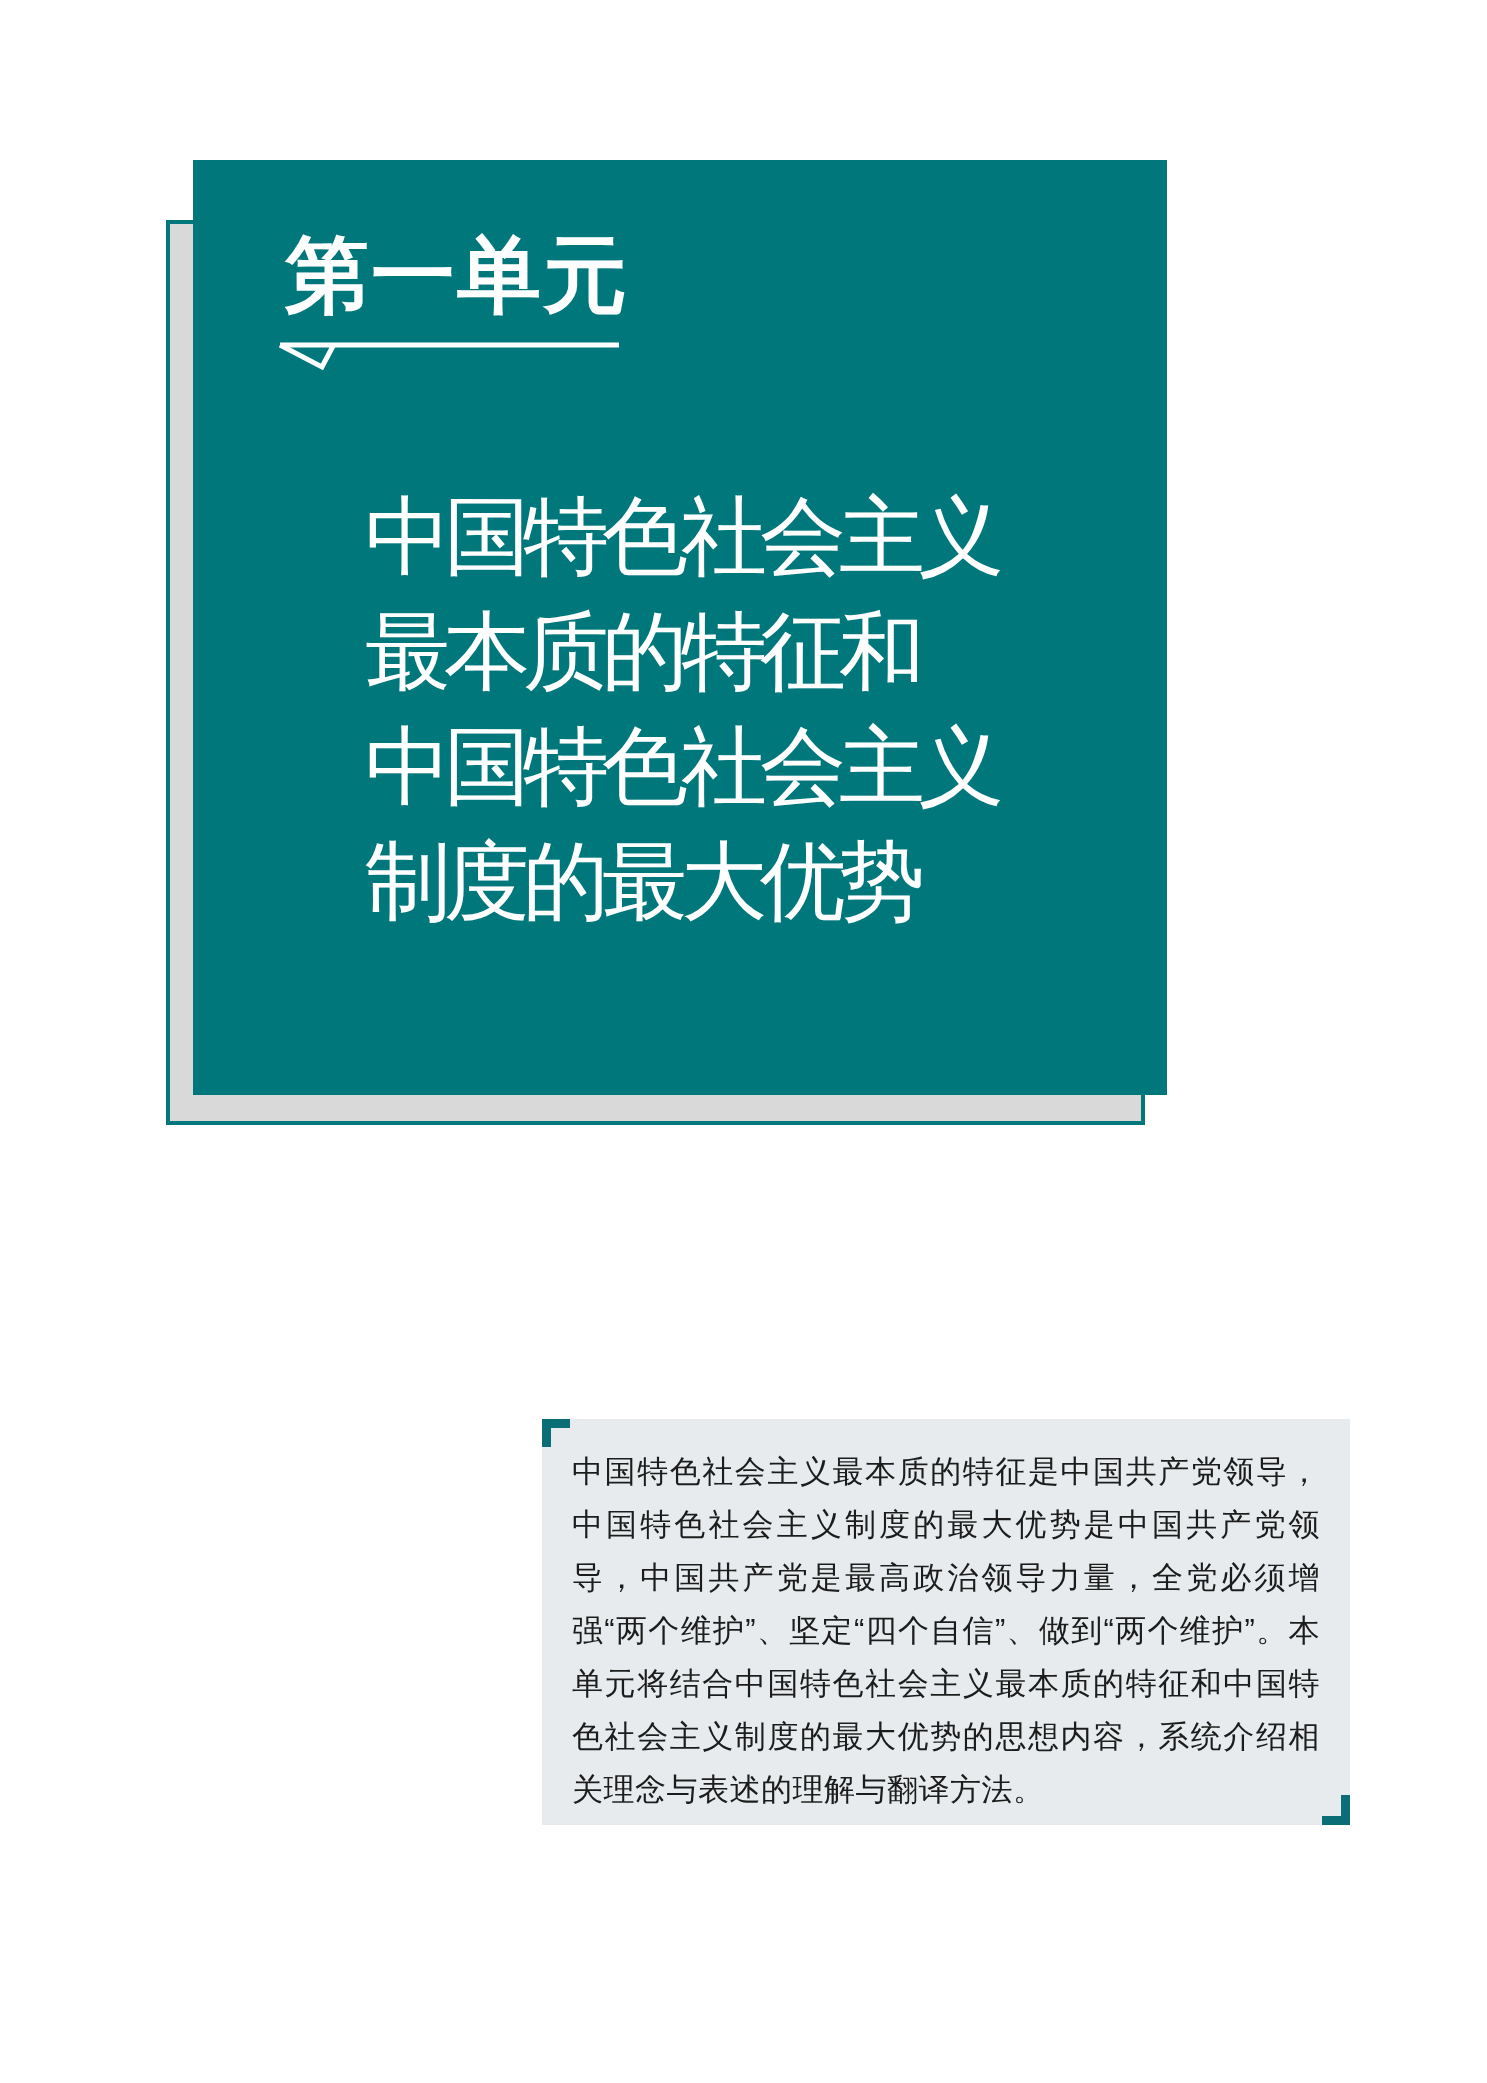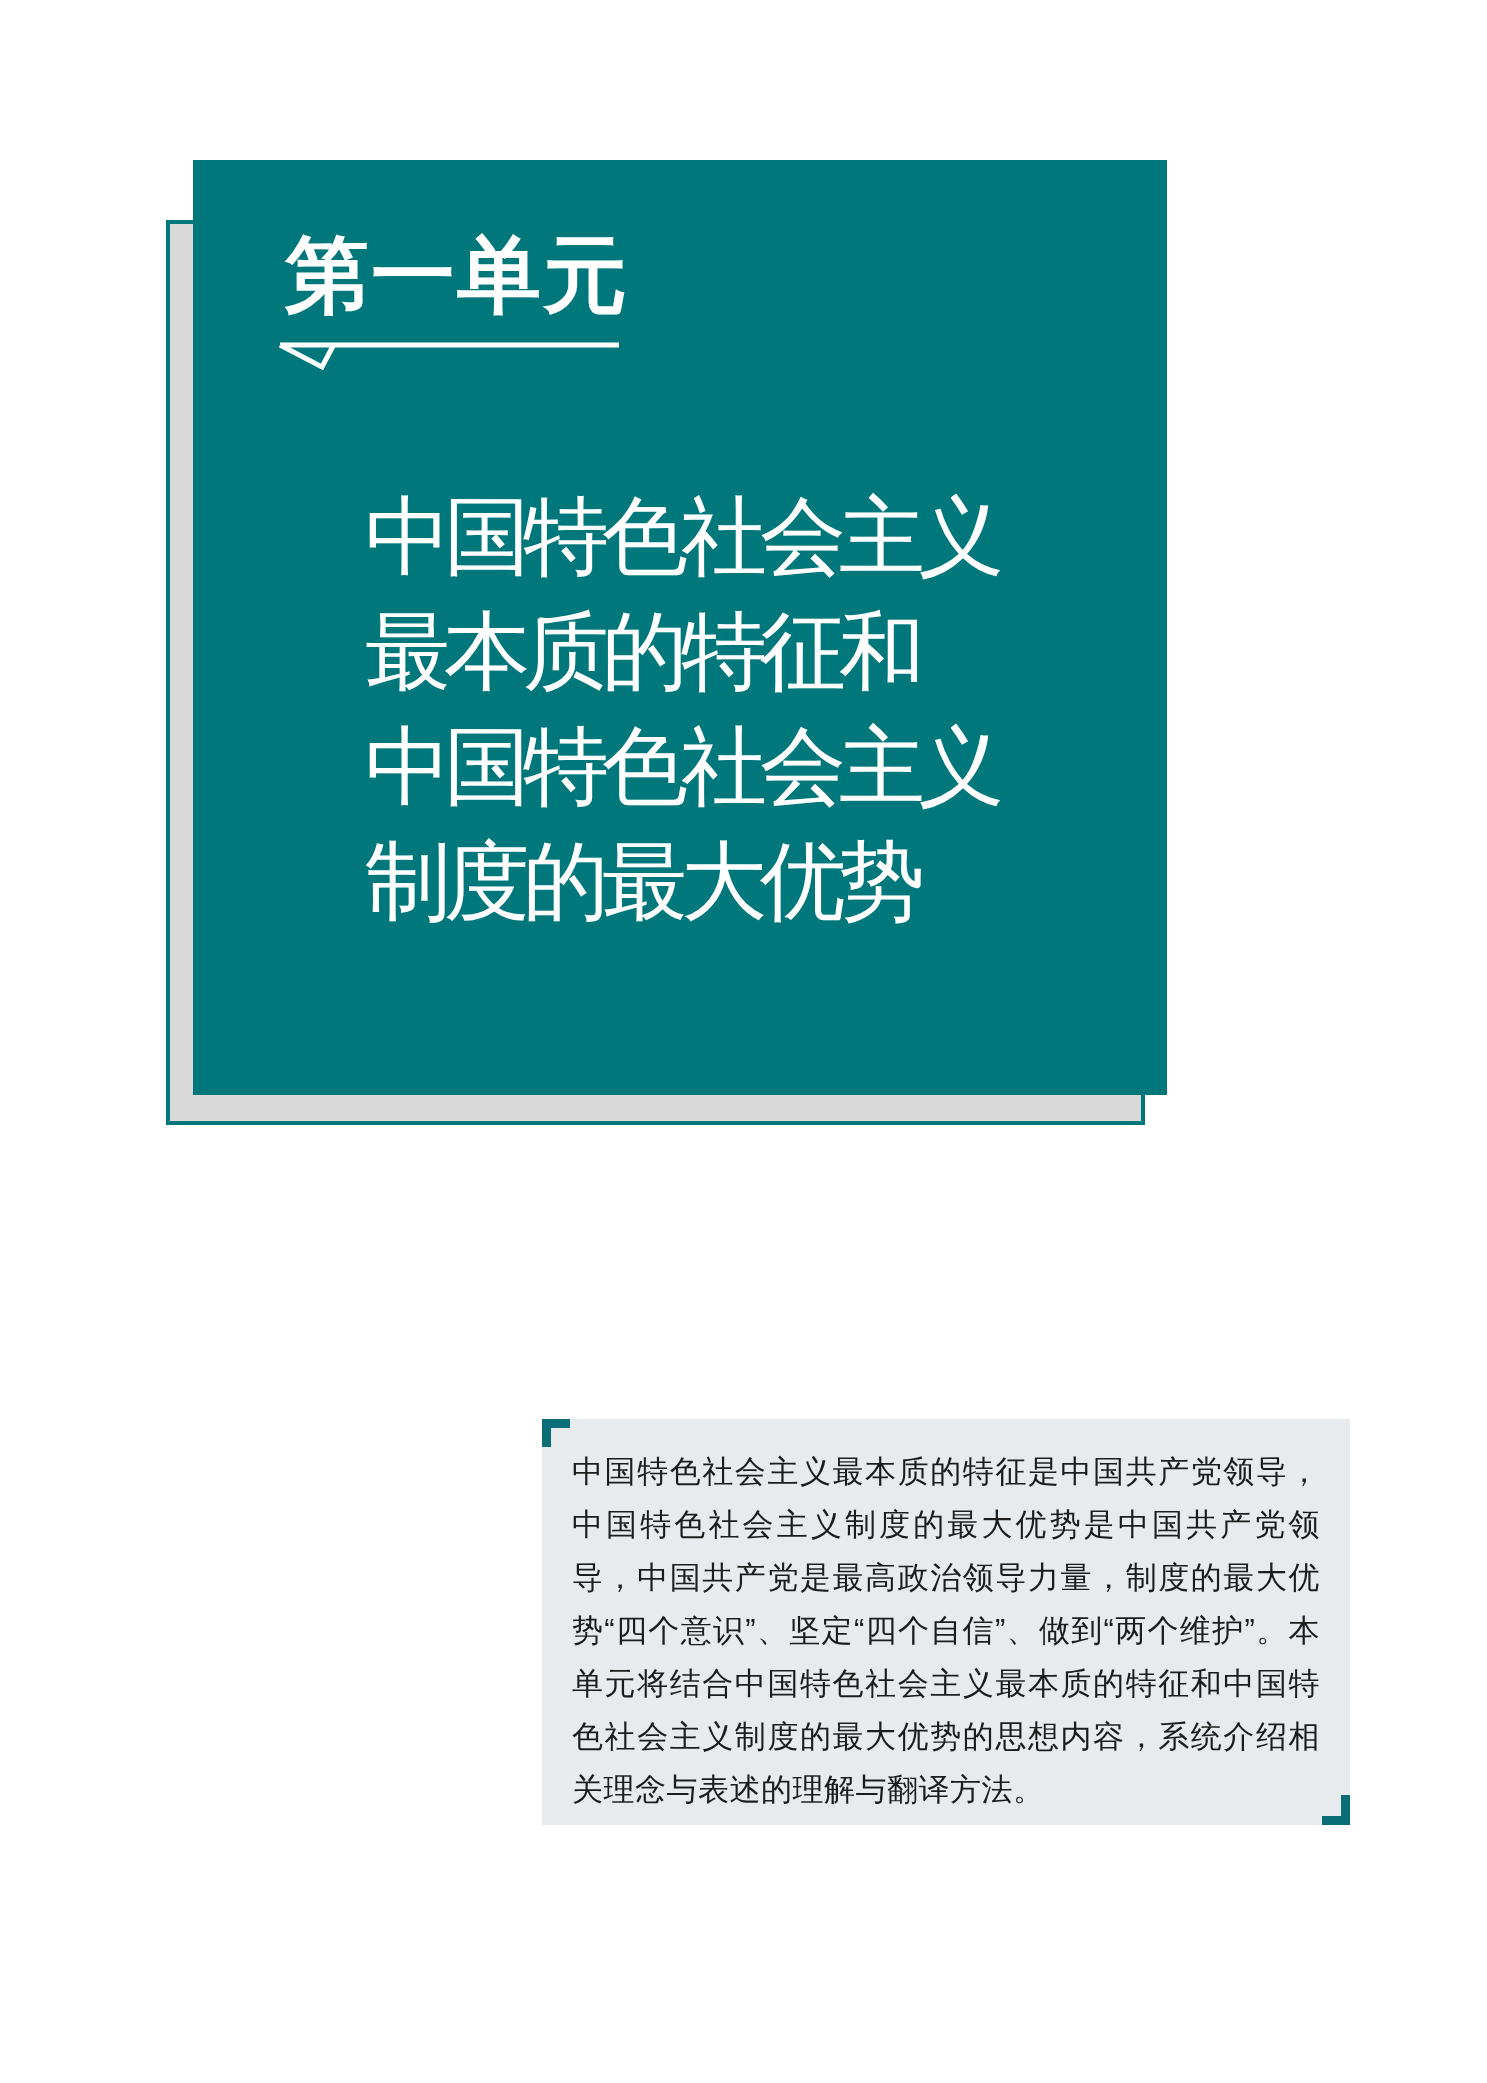--- a/index.html
+++ b/index.html
@@ -125,19 +125,19 @@
       <polyline points="2,9 44,31 55,10" fill="none" stroke="#ffffff" stroke-width="5"></polyline>
     </svg>
 
     <div class="unit-title" style="left:172px; top:320px;">中国特色社会主义
 最本质的特征和
 中国特色社会主义
 制度的最大优势</div>
   </div>
 
   <div class="intro-box">
-    <div class="intro-paragraph">中国特色社会主义最本质的特征是中国共产党领导，中国特色社会主义制度的最大优势是中国共产党领导，中国共产党是最高政治领导力量，制度的最大优势“四个意识”、坚定“四个自信”、做到“两个维护”。本单元将结合中国特色社会主义最本质的特征和中国特色社会主义制度的最大优势的思想内容，系统介绍相关理念与表述的理解与翻译方法。</div>
+    <div class="intro-paragraph">中国特色社会主义最本质的特征是中国共产党领导，中国特色社会主义制度的最大优势是中国共产党领导，中国共产党是最高政治领导力量，全党必须增强“两个维护”、坚定“四个自信”、做到“两个维护”。本单元将结合中国特色社会主义最本质的特征和中国特色社会主义制度的最大优势的思想内容，系统介绍相关理念与表述的理解与翻译方法。</div>
   </div>
 
   <div class="bracket-tl"></div>
   <div class="bracket-br"></div>
 
 </div>
 
 </body></html>

